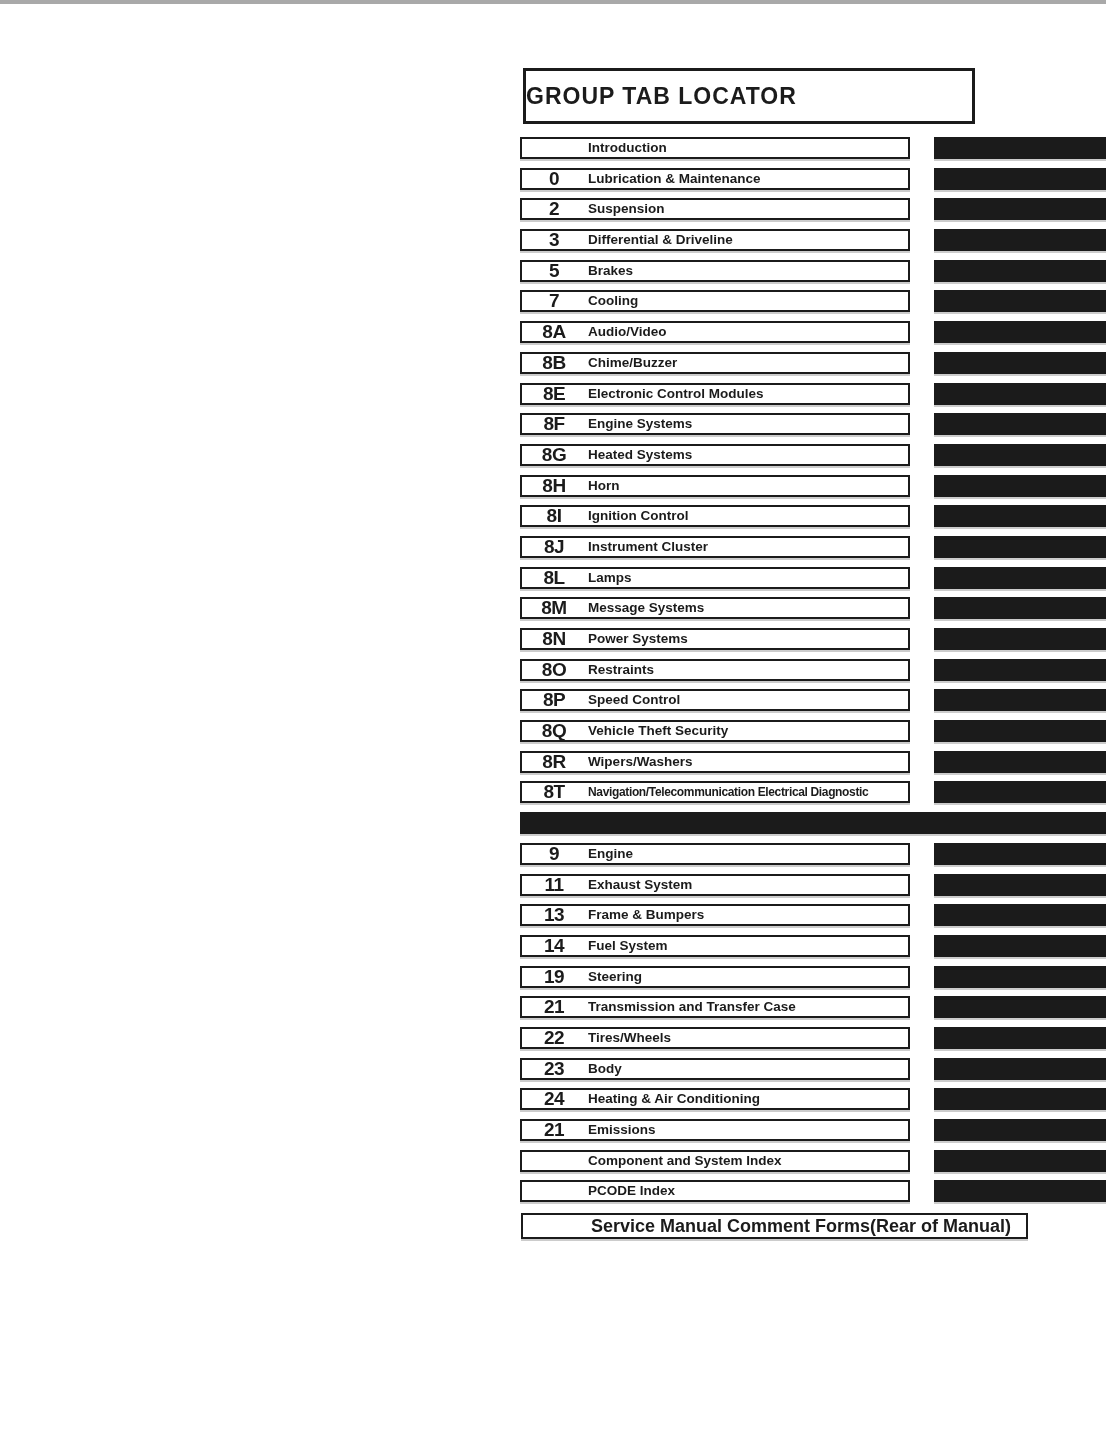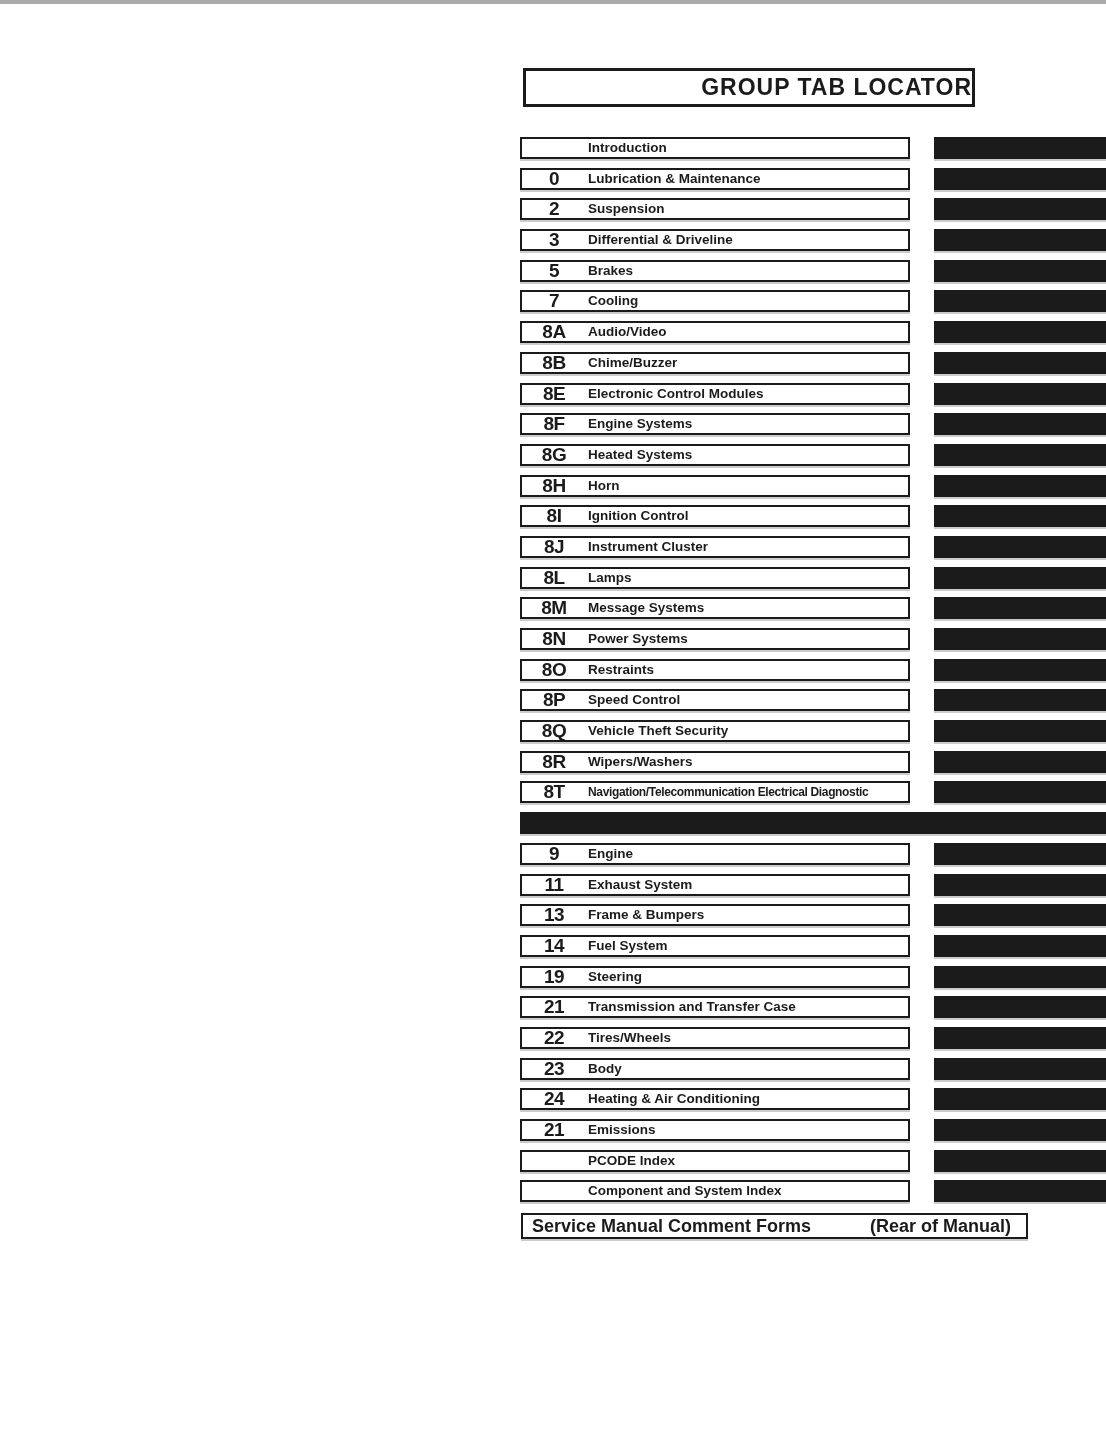--- a/index.html
+++ b/index.html
@@ -16,24 +16,24 @@
     position:relative;
     font-family:"Liberation Sans","DejaVu Sans",sans-serif;
     color:var(--ink);
     overflow:hidden;
   }
   .top-strip{
     position:absolute;left:0;top:0;width:1106px;height:4px;
     background:var(--strip);
   }
   .title-box{
-    position:absolute;left:523px;top:68px;width:452px;height:39px;
+    position:absolute;left:523px;top:68px;width:452px;height:56px;
     border:3px solid var(--ink);
     background:var(--paper);
-    display:flex;align-items:center;justify-content:flex-end;
+    display:flex;align-items:center;justify-content:flex-start;
   }
   .title-box span{
     font-size:23px;font-weight:bold;letter-spacing:1px;
     white-space:nowrap;
   }
   .rows{
     position:absolute;left:520px;top:137px;width:586px;
   }
   .tab-row{
     display:flex;align-items:stretch;
@@ -66,21 +66,21 @@
   }
   .tab-bar{
     flex:1;height:100%;
     background:var(--ink);
     box-shadow:0 2px 0 rgba(110,110,110,0.35);
   }
   .footer-row{
     position:absolute;left:521px;top:1213px;width:507px;height:26px;
     border:2px solid var(--ink);
     background:var(--paper);
-    display:flex;align-items:center;justify-content:space-between;
+    display:flex;align-items:center;justify-content:flex-end;
     padding:0 15px 0 9px;
     box-shadow:0 2px 0 rgba(110,110,110,0.35);
   }
   .footer-row span{
     font-size:18px;font-weight:bold;
     white-space:nowrap;
   }
 </style>
 </head>
 <body>
@@ -348,29 +348,29 @@
     <div class="tab-box">
       <span class="tab-code">21</span>
       <span class="tab-label">Emissions</span>
     </div>
     <div class="tab-bar"></div>
   </div>
 
   <div class="tab-row">
     <div class="tab-box">
       <span class="tab-code"></span>
+      <span class="tab-label">Component and System Index</span>
+    </div>
+    <div class="tab-bar"></div>
+  </div>
+
+  <div class="tab-row">
+    <div class="tab-box">
+      <span class="tab-code"></span>
       <span class="tab-label">PCODE Index</span>
-    </div>
-    <div class="tab-bar"></div>
-  </div>
-
-  <div class="tab-row">
-    <div class="tab-box">
-      <span class="tab-code"></span>
-      <span class="tab-label">Component and System Index</span>
     </div>
     <div class="tab-bar"></div>
   </div>
 </div>
 
 <div class="footer-row">
   <span>Service Manual Comment Forms</span>
   <span>(Rear of Manual)</span>
 </div>
 

